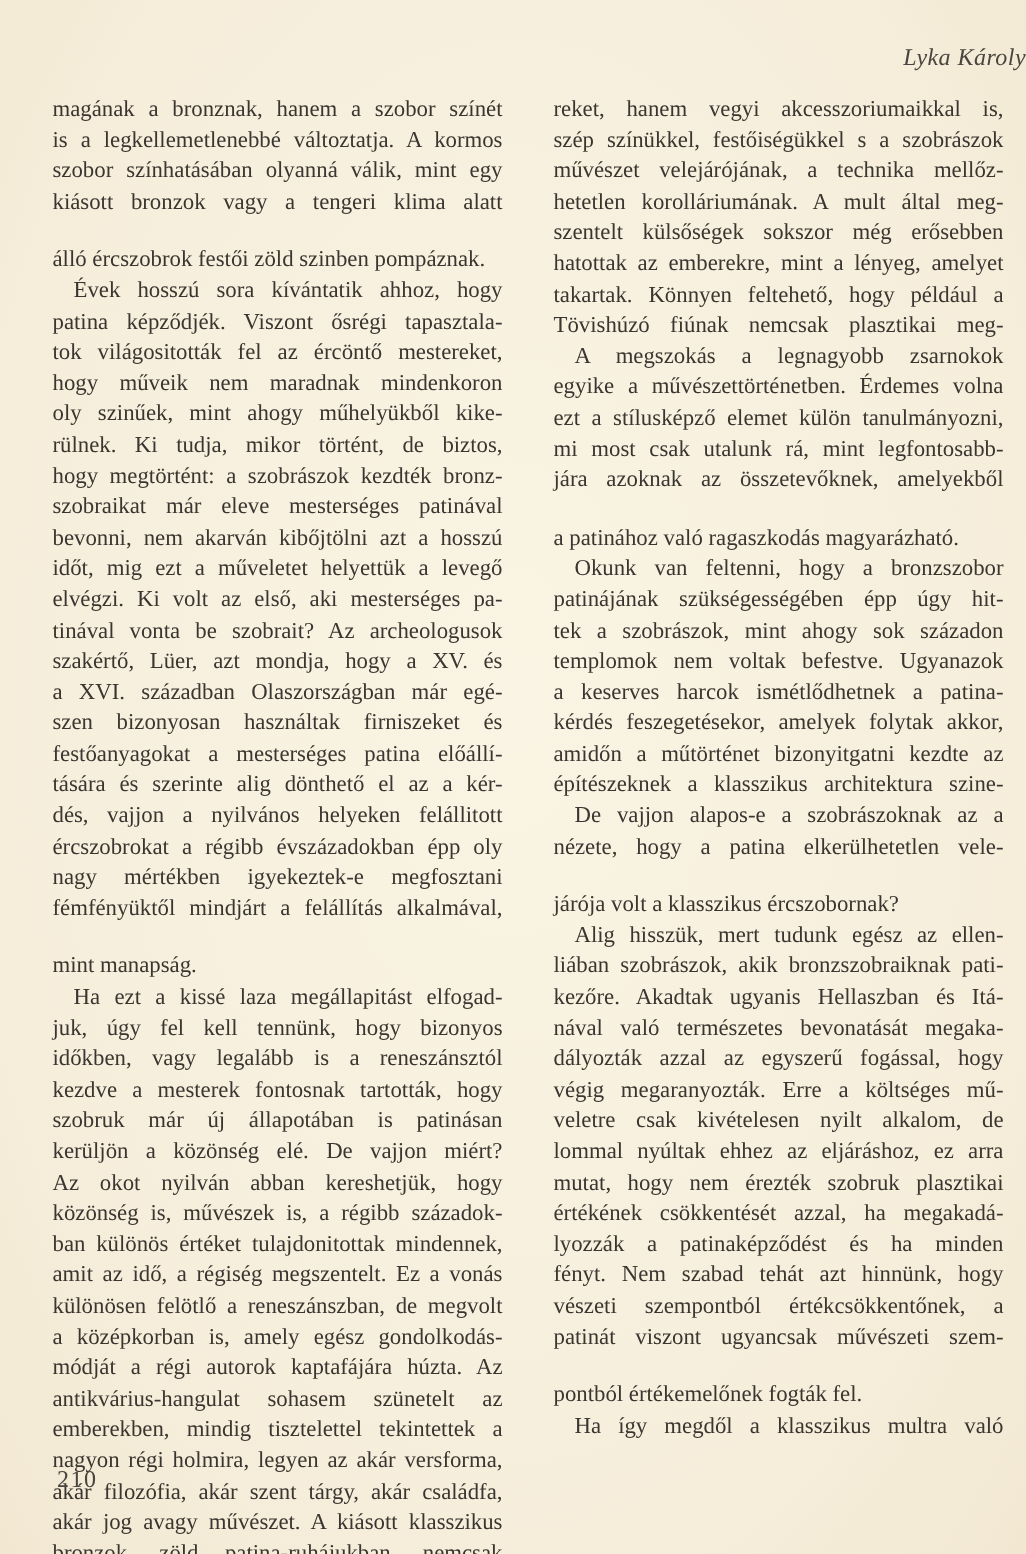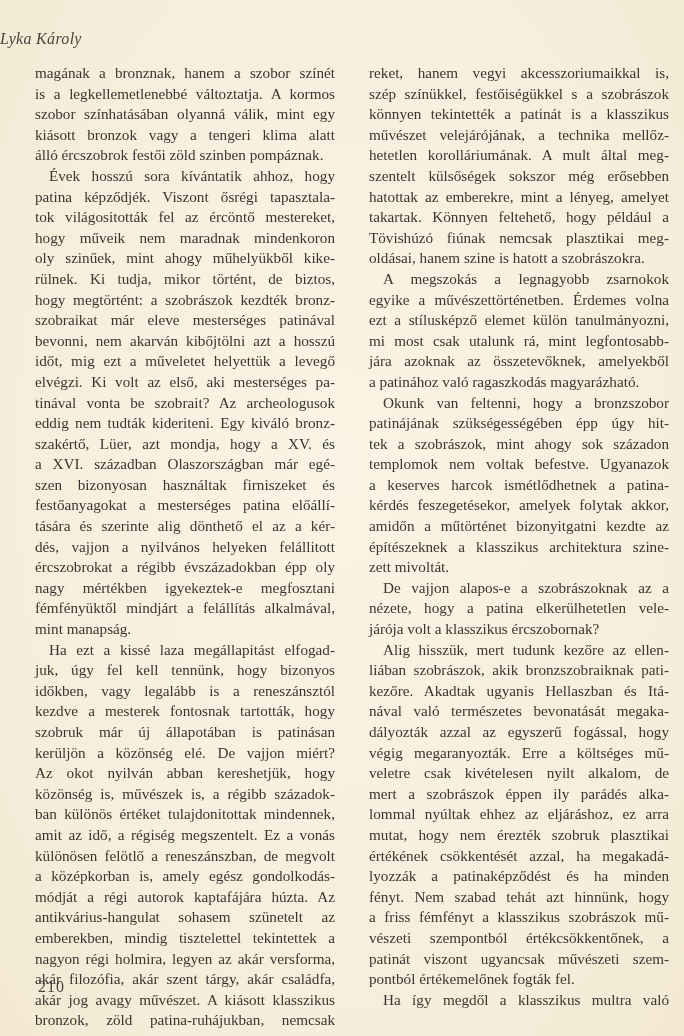--- a/index.html
+++ b/index.html
@@ -20,21 +20,21 @@
     left: 0; top: 0;
     width: 684px;
     height: 1036px;
     background: radial-gradient(ellipse at 50% 45%, #faf4e4 0%, #f6eedb 70%, #f2e8d2 100%);
   }
   .running-head {
     position: absolute;
     top: 30px;
     left: 0;
     width: 684px;
-    text-align: left;
+    text-align: right;
     font-style: italic;
     font-size: 16px;
     letter-spacing: 0.3px;
     color: #4a4540;
   }
   .column {
     position: absolute;
     top: 63px;
     width: 300px;
     font-size: 15.2px;
@@ -45,20 +45,21 @@
   .line {
     display: block;
     white-space: nowrap;
     text-align: justify;
     text-align-last: justify;
     height: 20.6px;
     overflow: visible;
   }
   .line.last {
     text-align-last: left;
+    margin-top: 18px;
   }
   .line.indent {
     padding-left: 14px;
   }
   .folio {
     position: absolute;
     left: 38px;
     top: 978px;
     font-size: 16px;
     letter-spacing: 1px;
@@ -82,21 +83,20 @@
       <span class="line">tok világositották fel az ércöntő mestereket,</span>
       <span class="line">hogy műveik nem maradnak mindenkoron</span>
       <span class="line">oly szinűek, mint ahogy műhelyükből kike-</span>
       <span class="line">rülnek. Ki tudja, mikor történt, de biztos,</span>
       <span class="line">hogy megtörtént: a szobrászok kezdték bronz-</span>
       <span class="line">szobraikat már eleve mesterséges patinával</span>
       <span class="line">bevonni, nem akarván kibőjtölni azt a hosszú</span>
       <span class="line">időt, mig ezt a műveletet helyettük a levegő</span>
       <span class="line">elvégzi. Ki volt az első, aki mesterséges pa-</span>
       <span class="line">tinával vonta be szobrait? Az archeologusok</span>
-      <span class="line">eddig nem tudták kideriteni. Egy kiváló bronz-</span>
       <span class="line">szakértő, Lüer, azt mondja, hogy a XV. és</span>
       <span class="line">a XVI. században Olaszországban már egé-</span>
       <span class="line">szen bizonyosan használtak firniszeket és</span>
       <span class="line">festőanyagokat a mesterséges patina előállí-</span>
       <span class="line">tására és szerinte alig dönthető el az a kér-</span>
       <span class="line">dés, vajjon a nyilvános helyeken felállitott</span>
       <span class="line">ércszobrokat a régibb évszázadokban épp oly</span>
       <span class="line">nagy mértékben igyekeztek-e megfosztani</span>
       <span class="line">fémfényüktől mindjárt a felállítás alkalmával,</span>
       <span class="line last">mint manapság.</span>
@@ -116,60 +116,55 @@
       <span class="line">antikvárius-hangulat sohasem szünetelt az</span>
       <span class="line">emberekben, mindig tisztelettel tekintettek a</span>
       <span class="line">nagyon régi holmira, legyen az akár versforma,</span>
       <span class="line">akár filozófia, akár szent tárgy, akár családfa,</span>
       <span class="line">akár jog avagy művészet. A kiásott klasszikus</span>
       <span class="line">bronzok, zöld patina-ruhájukban, nemcsak</span>
     </div>
   <div class="column col-right" id="col-right">
       <span class="line">reket, hanem vegyi akcesszoriumaikkal is,</span>
       <span class="line">szép színükkel, festőiségükkel s a szobrászok</span>
-      <span class="line">könnyen tekintették a patinát is a klasszikus</span>
       <span class="line">művészet velejárójának, a technika mellőz-</span>
       <span class="line">hetetlen korolláriumának. A mult által meg-</span>
       <span class="line">szentelt külsőségek sokszor még erősebben</span>
       <span class="line">hatottak az emberekre, mint a lényeg, amelyet</span>
       <span class="line">takartak. Könnyen feltehető, hogy például a</span>
       <span class="line">Tövishúzó fiúnak nemcsak plasztikai meg-</span>
-      <span class="line last">oldásai, hanem szine is hatott a szobrászokra.</span>
       <span class="line indent">A megszokás a legnagyobb zsarnokok</span>
       <span class="line">egyike a művészettörténetben. Érdemes volna</span>
       <span class="line">ezt a stílusképző elemet külön tanulmányozni,</span>
       <span class="line">mi most csak utalunk rá, mint legfontosabb-</span>
       <span class="line">jára azoknak az összetevőknek, amelyekből</span>
       <span class="line last">a patinához való ragaszkodás magyarázható.</span>
       <span class="line indent">Okunk van feltenni, hogy a bronzszobor</span>
       <span class="line">patinájának szükségességében épp úgy hit-</span>
       <span class="line">tek a szobrászok, mint ahogy sok századon</span>
       <span class="line">templomok nem voltak befestve. Ugyanazok</span>
       <span class="line">a keserves harcok ismétlődhetnek a patina-</span>
       <span class="line">kérdés feszegetésekor, amelyek folytak akkor,</span>
       <span class="line">amidőn a műtörténet bizonyitgatni kezdte az</span>
       <span class="line">építészeknek a klasszikus architektura szine-</span>
-      <span class="line last">zett mivoltát.</span>
       <span class="line indent">De vajjon alapos-e a szobrászoknak az a</span>
       <span class="line">nézete, hogy a patina elkerülhetetlen vele-</span>
       <span class="line last">járója volt a klasszikus ércszobornak?</span>
-      <span class="line indent">Alig hisszük, mert tudunk kezőre az ellen-</span>
+      <span class="line indent">Alig hisszük, mert tudunk egész az ellen-</span>
       <span class="line">liában szobrászok, akik bronzszobraiknak pati-</span>
       <span class="line">kezőre. Akadtak ugyanis Hellaszban és Itá-</span>
       <span class="line">nával való természetes bevonatását megaka-</span>
       <span class="line">dályozták azzal az egyszerű fogással, hogy</span>
       <span class="line">végig megaranyozták. Erre a költséges mű-</span>
       <span class="line">veletre csak kivételesen nyilt alkalom, de</span>
-      <span class="line">mert a szobrászok éppen ily parádés alka-</span>
       <span class="line">lommal nyúltak ehhez az eljáráshoz, ez arra</span>
       <span class="line">mutat, hogy nem érezték szobruk plasztikai</span>
       <span class="line">értékének csökkentését azzal, ha megakadá-</span>
       <span class="line">lyozzák a patinaképződést és ha minden</span>
       <span class="line">fényt. Nem szabad tehát azt hinnünk, hogy</span>
-      <span class="line">a friss fémfényt a klasszikus szobrászok mű-</span>
       <span class="line">vészeti szempontból értékcsökkentőnek, a</span>
       <span class="line">patinát viszont ugyancsak művészeti szem-</span>
       <span class="line last">pontból értékemelőnek fogták fel.</span>
       <span class="line indent">Ha így megdől a klasszikus multra való</span>
     </div>
 
   <div class="folio">210</div>
 </div>
 
 </body></html>

